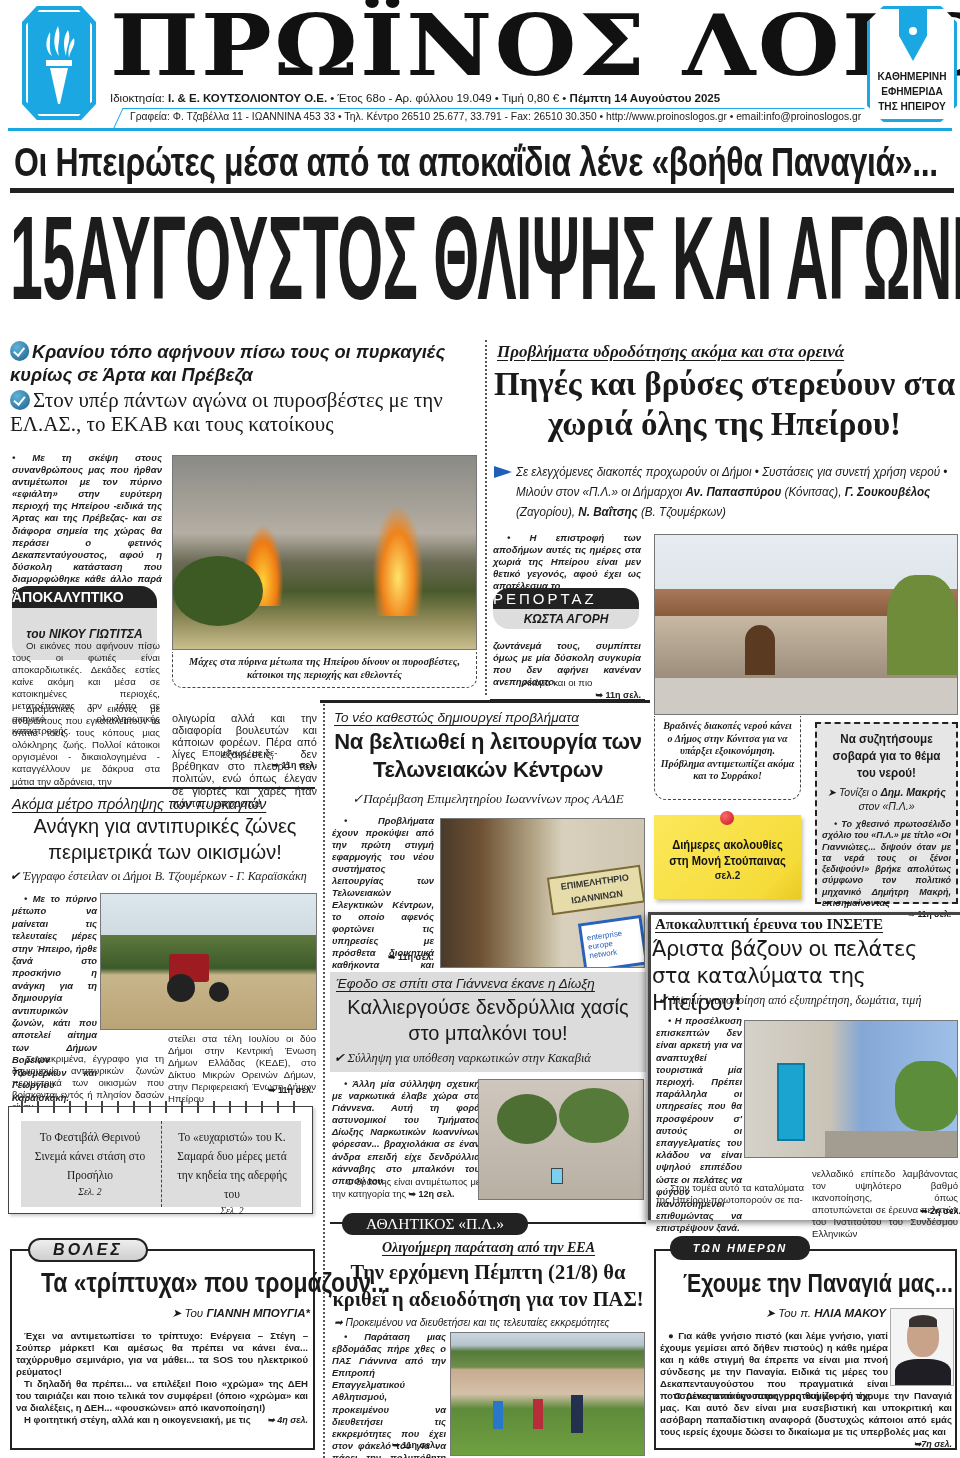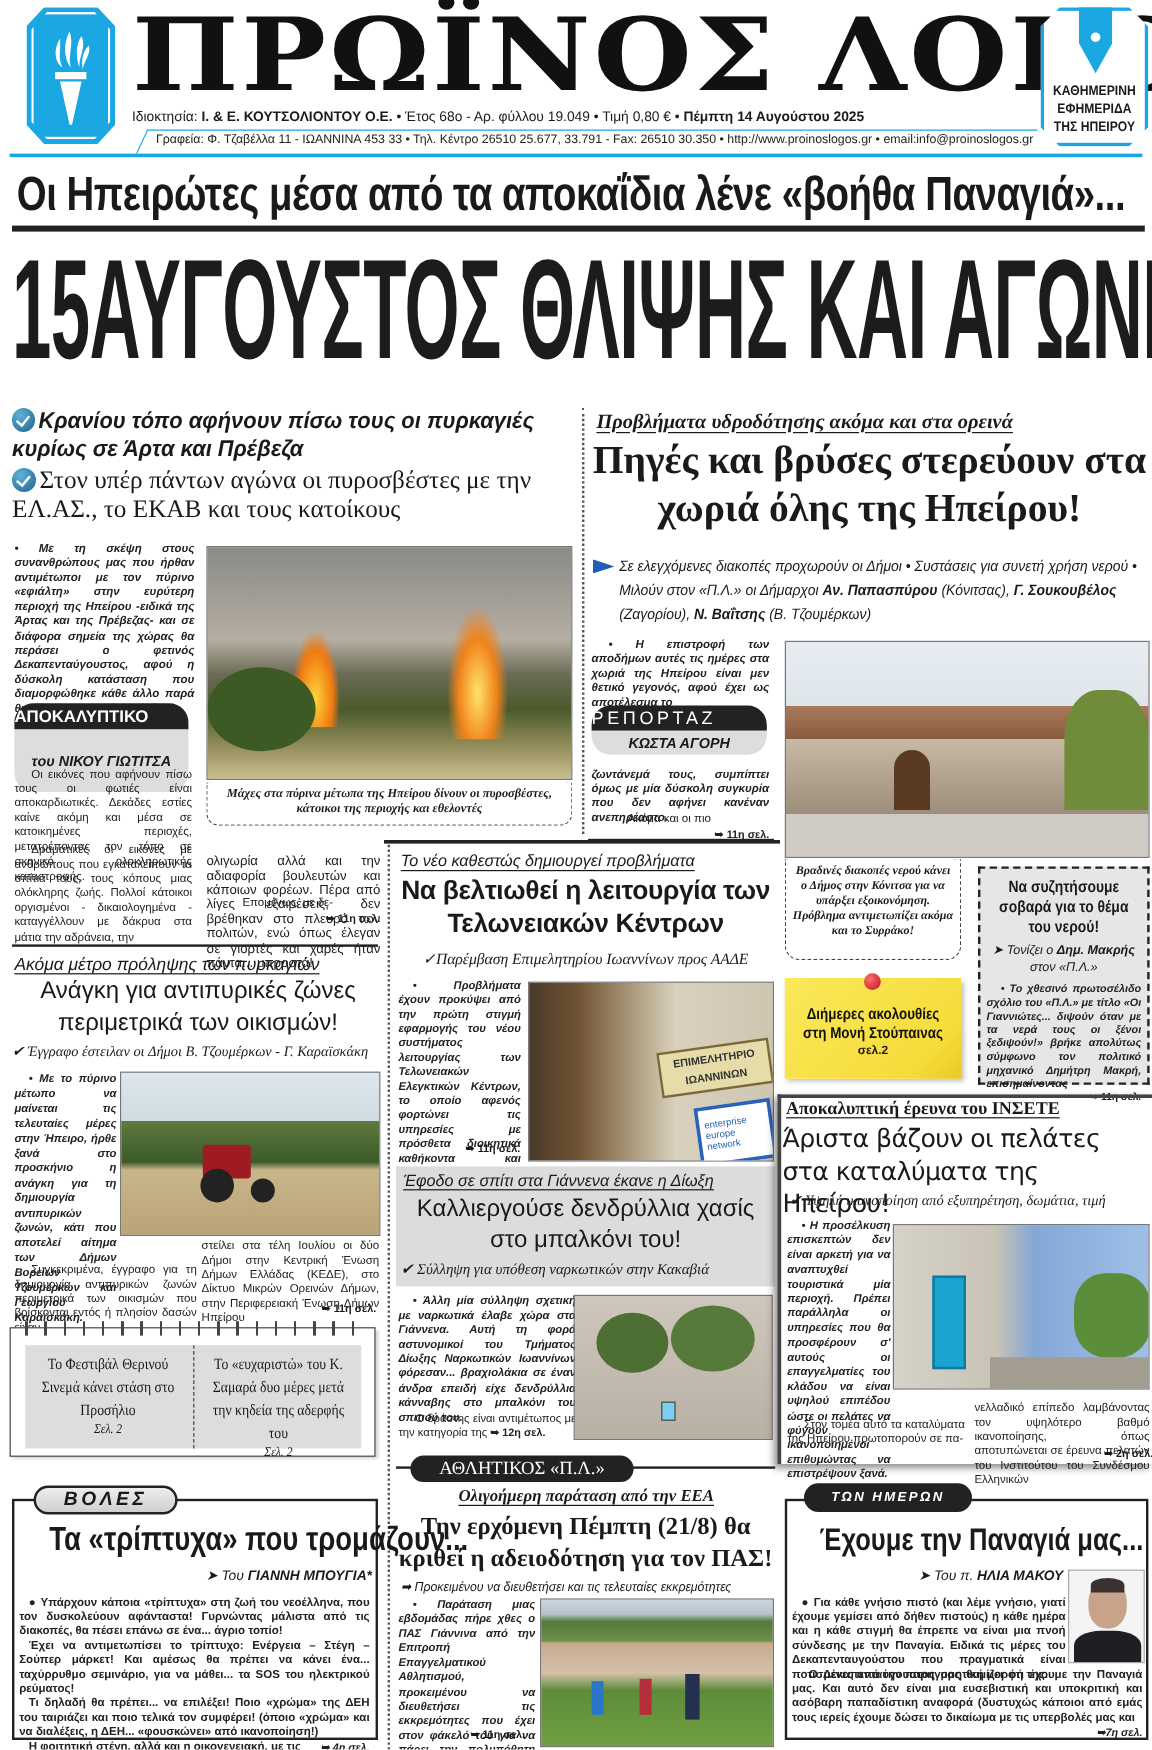--- a/index.html
+++ b/index.html
@@ -218,21 +218,20 @@
   <div style="position:absolute;left:150px;top:40px;width:64px;height:70px;border-radius:40%;background:#5b8d3a"></div>
 </div>
 
 <div class="abs" style="left:10px;top:1249px;width:305px;height:201px;border:2px solid #222"></div>
 <div class="abs" style="left:28px;top:1238px;width:120px;height:24px;border:2px solid #222;border-radius:12px;background:linear-gradient(180deg,#eee,#cfcfcf);text-align:center;font-style:italic;font-weight:bold;font-size:16px;letter-spacing:3px;line-height:20px">ΒΟΛΕΣ</div>
 <div class="abs" style="left:14px;top:1266px;width:300px;font-size:28px;font-weight:bold;line-height:34px;text-align:center;transform:scaleX(.82);transform-origin:center;white-space:nowrap">Τα «τρίπτυχα» που τρομάζουν...</div>
 <div class="abs" style="left:14px;top:1306px;width:296px;text-align:right;font-size:11.5px;font-style:italic">
   <span>➤ Του </span><b>ΓΙΑΝΝΗ ΜΠΟΥΓΙΑ*</b>
 </div>
 <div class="abs" style="left:16px;top:1330px;width:292px;font-size:9.6px;line-height:12px;text-align:justify;font-weight:bold;color:#222">
-  <div style="text-indent:8px">● Υπάρχουν κάποια «τρίπτυχα» στη ζωή του νεοέλληνα, που τον δυσκολεύουν αφάνταστα! Γυρνώντας μάλιστα από τις διακοπές, θα πέσει επάνω σε ένα... άγριο τοπίο!</div>
   <div style="text-indent:8px">Έχει να αντιμετωπίσει το τρίπτυχο: Ενέργεια – Στέγη – Σούπερ μάρκετ! Και αμέσως θα πρέπει να κάνει ένα... ταχύρρυθμο σεμινάριο, για να μάθει... τα SOS του ηλεκτρικού ρεύματος!</div>
   <div style="text-indent:8px">Τι δηλαδή θα πρέπει... να επιλέξει! Ποιο «χρώμα» της ΔΕΗ του ταιριάζει και ποιο τελικά τον συμφέρει! (όποιο «χρώμα» και να διαλέξεις, η ΔΕΗ... «φουσκώνει» από ικανοποίηση!)</div>
   <div style="text-indent:8px"><span>Η φοιτητική στέγη, αλλά και η οικογενειακή, με τις</span> <span class="more" style="float:right;font-style:italic">➥ 4η σελ.</span></div>
 </div>
 
 <div class="abs" style="left:330px;top:1222px;width:316px;height:1.5px;background:#222"></div>
 <div class="abs serif" style="left:342px;top:1213px;width:186px;height:22px;background:#222;color:#fff;border-radius:11px;text-align:center;font-size:15.5px;line-height:22px">ΑΘΛΗΤΙΚΟΣ «Π.Λ.»</div>
 <div class="abs serif under" style="left:336px;top:1240px;width:305px;font-size:14px;font-style:italic;font-weight:bold;white-space:nowrap;text-align:center">Ολιγοήμερη παράταση από την ΕΕΑ</div>
 <div class="abs serif" style="left:330px;top:1259px;width:316px;font-size:20.5px;line-height:27px;text-align:center;font-weight:bold">Την ερχόμενη Πέμπτη (21/8) θα κριθεί η αδειοδότηση για τον ΠΑΣ!</div>
 <div class="abs" style="left:334px;top:1316px;width:312px;font-size:10.8px;font-style:italic;white-space:nowrap;transform:scaleX(.95);transform-origin:left">➡ Προκειμένου να διευθετήσει και τις τελευταίες εκκρεμότητες</div>

